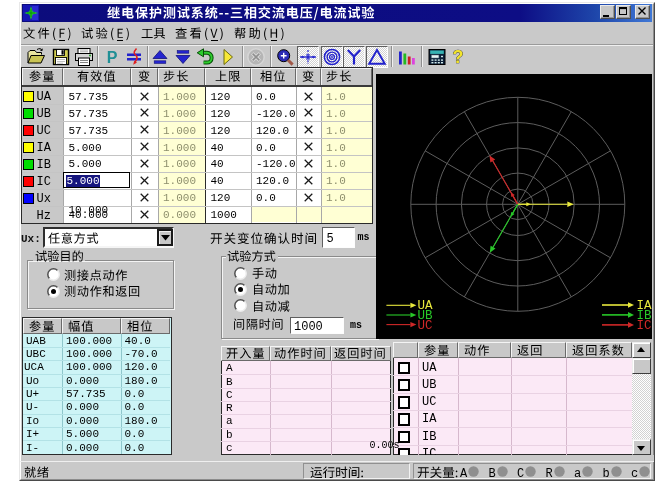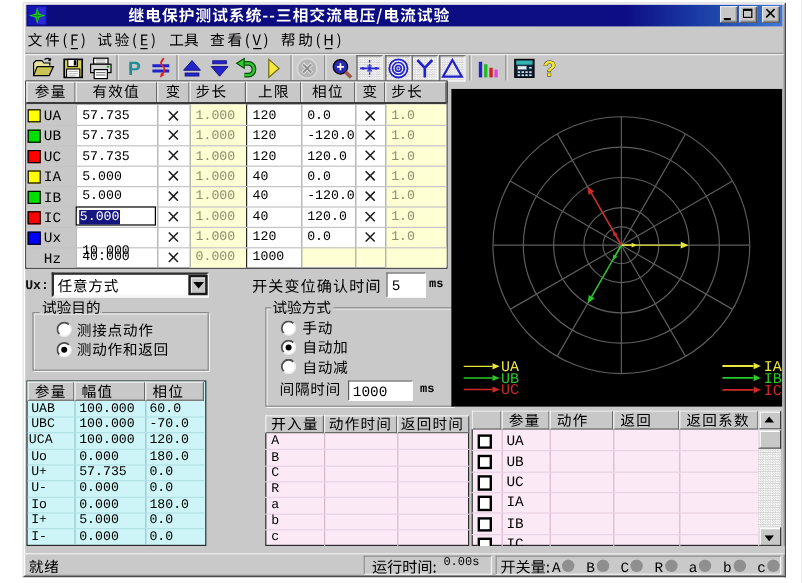--- a/index.html
+++ b/index.html
@@ -394,21 +394,21 @@
     <path d="M5.3 1.1V1.9H11.6V1.1ZM6.7 3.5H10.1V4.9H6.7ZM5.9 2.8V5.6H11V2.8ZM0.8 2.8V9.2H1.5V3.6H2.4V11.7H3.2V3.6H4.1V8.2C4.1 8.3 4.1 8.3 4 8.3C3.9 8.3 3.7 8.3 3.4 8.3C3.5 8.5 3.6 8.9 3.7 9.1C4.1 9.1 4.4 9.1 4.6 8.9C4.8 8.8 4.8 8.5 4.8 8.2V2.8H3.2V0.5H2.4V2.8ZM6.2 9.3H7.9V10.6H6.2ZM10.6 9.3V10.6H8.7V9.3ZM6.2 8.6V7.3H7.9V8.6ZM10.6 8.6H8.7V7.3H10.6ZM5.3 6.6V11.7H6.2V11.3H10.6V11.7H11.5V6.6Z M20.5 0.5C20.5 0.9 20.4 1.3 20.3 1.7H17.2V2.5H20.2C20.1 3 20.1 3.4 20 3.7H17.9V10.6H16.7V11.4H24.9V10.6H23.8V3.7H20.8C20.9 3.4 21 3 21.1 2.5H24.5V1.7H21.3L21.5 0.5ZM18.7 10.6V9.6H22.9V10.6ZM18.7 6.1H22.9V7.2H18.7ZM18.7 5.4V4.4H22.9V5.4ZM18.7 7.8H22.9V8.9H18.7ZM16.4 0.5C15.8 2.4 14.7 4.2 13.6 5.4C13.7 5.6 14 6.1 14.1 6.3C14.5 5.9 14.8 5.4 15.1 4.9V11.7H16V3.6C16.5 2.7 16.9 1.7 17.3 0.8Z" fill="#000"></path>
   </svg>
 <div class="a" style="left:121px;top:318px;width:49.30000000000001px;height:15.5px;background:#c8c8c8;border:1px solid #6a6a6a;border-top-color:#f4f4f4;border-left-color:#f4f4f4"></div>
 <svg class="a" style="left:127px;top:319.5px" width="29" height="18" viewBox="0 0 29 18">
     <path d="M6.7 5H10.4V7.1H6.7ZM6.7 4.1V2.1H10.4V4.1ZM6.7 7.9H10.4V10H6.7ZM5.8 1.2V11.6H6.7V10.9H10.4V11.6H11.3V1.2ZM2.6 0.5V3.1H0.6V4H2.5C2.1 5.7 1.2 7.6 0.4 8.6C0.5 8.8 0.7 9.2 0.8 9.4C1.5 8.6 2.1 7.2 2.6 5.8V11.7H3.5V6.1C4 6.7 4.5 7.5 4.7 7.9L5.3 7.1C5 6.8 3.9 5.5 3.5 5.1V4H5.2V3.1H3.5V0.5Z M17.7 2.7V3.6H24.4V2.7ZM18.5 4.5C18.9 6.2 19.2 8.5 19.3 9.8L20.2 9.5C20.1 8.2 19.7 6.1 19.3 4.3ZM20.2 0.6C20.4 1.2 20.6 2 20.7 2.6L21.6 2.3C21.5 1.8 21.3 1 21 0.4ZM17.2 10.3V11.2H24.9V10.3H22.3C22.8 8.7 23.3 6.3 23.6 4.4L22.6 4.2C22.4 6.1 21.9 8.7 21.5 10.3ZM16.7 0.5C16 2.4 14.9 4.2 13.7 5.4C13.8 5.6 14.1 6.1 14.2 6.3C14.6 5.9 15 5.4 15.4 4.8V11.7H16.3V3.4C16.8 2.6 17.2 1.7 17.6 0.8Z" fill="#000"></path>
   </svg>
 <div class="a" style="left:62.3px;top:333.5px;width:0px;height:120.5px;border-left:1px solid #8fc7cc"></div>
 <div class="a" style="left:121px;top:333.5px;width:0px;height:120.5px;border-left:1px solid #8fc7cc"></div>
 <div class="a" style="left:26px;top:334.7px;font:normal 11px 'Liberation Mono', monospace;color:#000;line-height:13px;letter-spacing:0px;white-space:pre">UAB</div>
 <div class="a" style="left:66px;top:334.7px;font:normal 11px 'Liberation Mono', monospace;color:#000;line-height:13px;letter-spacing:0px;white-space:pre">100.000</div>
-<div class="a" style="left:124.5px;top:334.7px;font:normal 11px 'Liberation Mono', monospace;color:#000;line-height:13px;letter-spacing:0px;white-space:pre">60.0</div>
+<div class="a" style="left:124.5px;top:334.7px;font:normal 11px 'Liberation Mono', monospace;color:#000;line-height:13px;letter-spacing:0px;white-space:pre">40.0</div>
 <div class="a" style="left:22.8px;top:346.85px;width:147.5px;height:0px;border-top:1px solid #b3e2e6"></div>
 <div class="a" style="left:26px;top:348.05px;font:normal 11px 'Liberation Mono', monospace;color:#000;line-height:13px;letter-spacing:0px;white-space:pre">UBC</div>
 <div class="a" style="left:66px;top:348.05px;font:normal 11px 'Liberation Mono', monospace;color:#000;line-height:13px;letter-spacing:0px;white-space:pre">100.000</div>
 <div class="a" style="left:124.5px;top:348.05px;font:normal 11px 'Liberation Mono', monospace;color:#000;line-height:13px;letter-spacing:0px;white-space:pre">-70.0</div>
 <div class="a" style="left:22.8px;top:360.2px;width:147.5px;height:0px;border-top:1px solid #b3e2e6"></div>
 <div class="a" style="left:24px;top:361.4px;font:normal 11px 'Liberation Mono', monospace;color:#000;line-height:13px;letter-spacing:0px;white-space:pre">UCA</div>
 <div class="a" style="left:66px;top:361.4px;font:normal 11px 'Liberation Mono', monospace;color:#000;line-height:13px;letter-spacing:0px;white-space:pre">100.000</div>
 <div class="a" style="left:124.5px;top:361.4px;font:normal 11px 'Liberation Mono', monospace;color:#000;line-height:13px;letter-spacing:0px;white-space:pre">120.0</div>
 <div class="a" style="left:22.8px;top:373.55px;width:147.5px;height:0px;border-top:1px solid #b3e2e6"></div>
 <div class="a" style="left:26px;top:374.75px;font:normal 11px 'Liberation Mono', monospace;color:#000;line-height:13px;letter-spacing:0px;white-space:pre">Uo</div>
@@ -565,21 +565,21 @@
   </svg>
 <div class="a" style="left:20px;top:460.5px;width:634px;height:1px;border-top:1px solid #efefef"></div>
 <div class="a" style="left:302.5px;top:462.5px;width:107.0px;height:16px;border:1px solid #909090;border-bottom-color:#f2f2f2;border-right-color:#f2f2f2"></div>
 <div class="a" style="left:413px;top:462.5px;width:238px;height:16px;border:1px solid #909090;border-bottom-color:#f2f2f2;border-right-color:#f2f2f2"></div>
 <svg class="a" style="left:23.5px;top:465.5px" width="28" height="18" viewBox="0 0 28 18">
     <path d="M2.1 4.5H4.9V6H2.1ZM8.8 5.5V10.1C8.8 10.9 8.9 11.1 9.1 11.2C9.3 11.4 9.6 11.4 9.8 11.4C10 11.4 10.4 11.4 10.6 11.4C10.8 11.4 11.1 11.4 11.3 11.3C11.5 11.2 11.6 11.1 11.7 10.8C11.8 10.6 11.8 9.9 11.8 9.4C11.6 9.3 11.3 9.1 11.1 9C11.1 9.6 11.1 10.1 11.1 10.3C11 10.5 11 10.6 10.9 10.7C10.8 10.7 10.7 10.7 10.5 10.7C10.4 10.7 10.1 10.7 10 10.7C9.9 10.7 9.8 10.7 9.7 10.7C9.6 10.6 9.6 10.5 9.6 10.2V5.5ZM1.7 7.4C1.5 8.4 1.1 9.4 0.6 10.1C0.8 10.2 1.1 10.4 1.3 10.6C1.8 9.8 2.2 8.7 2.5 7.6ZM4.5 7.6C4.9 8.2 5.2 9.1 5.3 9.7L6 9.4C5.9 8.8 5.5 7.9 5.1 7.3ZM9.4 1.4C9.9 2 10.4 2.7 10.6 3.2L11.3 2.8C11 2.3 10.5 1.6 10 1.1ZM1.3 3.8V6.7H3.1V10.7C3.1 10.8 3.1 10.9 3 10.9C2.9 10.9 2.5 10.9 2 10.9C2.1 11.1 2.3 11.4 2.3 11.6C2.9 11.6 3.3 11.6 3.6 11.5C3.9 11.4 4 11.1 4 10.7V6.7H5.7V3.8ZM2.7 0.7C2.9 1.1 3.1 1.6 3.3 2H0.7V2.8H6.2V2H4.2C4.1 1.5 3.8 0.9 3.6 0.5ZM8 0.5C8 1.5 8 2.6 8 3.6H6.3V4.5H7.9C7.7 7.1 7.1 9.6 5.3 11.2C5.6 11.3 5.9 11.5 6 11.7C7.9 10 8.5 7.3 8.8 4.5H11.6V3.6H8.8C8.9 2.6 8.9 1.5 8.9 0.5Z M13.3 10.1 13.5 11C14.6 10.7 16.1 10.3 17.5 9.9L17.4 9.2C15.9 9.5 14.4 9.9 13.3 10.1ZM23.4 1.1C23.1 1.7 22.9 2.1 22.5 2.6V2H20.9V0.5H20V2H18V2.8H20V4.3H17.4V5.1H20.4C19.4 6 18.3 6.7 17.1 7.2C17.3 7.4 17.6 7.8 17.7 8C18.1 7.8 18.5 7.6 18.9 7.3V11.7H19.7V11.2H22.9V11.6H23.8V6.3H20.3C20.7 6 21.2 5.6 21.6 5.1H24.5V4.3H22.3C23.1 3.4 23.7 2.5 24.2 1.4ZM20.9 2.8H22.5C22.1 3.3 21.7 3.8 21.2 4.3H20.9ZM19.7 9.1H22.9V10.4H19.7ZM19.7 8.4V7.1H22.9V8.4ZM13.5 5.6C13.7 5.5 14 5.4 15.6 5.2C15 6 14.5 6.7 14.3 6.9C13.9 7.4 13.6 7.7 13.4 7.7C13.5 7.9 13.6 8.3 13.6 8.5C13.9 8.4 14.3 8.3 17.1 7.7C17.1 7.5 17.1 7.2 17.1 6.9L14.9 7.3C15.8 6.2 16.8 4.9 17.6 3.5L16.8 3.1C16.6 3.6 16.3 4 16.1 4.4L14.4 4.6C15.1 3.6 15.8 2.2 16.4 0.9L15.5 0.5C15.1 2 14.2 3.6 13.9 4C13.7 4.4 13.5 4.7 13.3 4.7C13.4 5 13.5 5.4 13.5 5.6Z" fill="#000"></path>
   </svg>
 <svg class="a" style="left:310px;top:465.5px" width="56" height="18" viewBox="0 0 56 18">
     <path d="M4.8 1.3V2.2H11.1V1.3ZM0.9 1.8C1.6 2.3 2.6 3 3.1 3.5L3.7 2.8C3.2 2.4 2.2 1.7 1.5 1.2ZM4.7 9.6C5.1 9.4 5.7 9.4 10.4 9L10.9 9.9L11.7 9.5C11.2 8.5 10.2 6.9 9.4 5.6L8.7 6C9.1 6.7 9.5 7.4 9.9 8.1L5.8 8.5C6.5 7.5 7.1 6.2 7.6 5.1H12V4.2H4V5.1H6.5C6 6.3 5.3 7.6 5.1 7.9C4.8 8.3 4.6 8.6 4.4 8.6C4.5 8.9 4.7 9.4 4.7 9.6ZM3.2 4.9H0.5V5.8H2.3V9.8C1.7 10.1 1.1 10.6 0.5 11.3L1.1 12.1C1.8 11.3 2.4 10.6 2.8 10.6C3.1 10.6 3.5 11 4 11.3C4.9 11.8 6 12 7.5 12C8.9 12 11 11.9 11.9 11.9C11.9 11.6 12.1 11.1 12.2 10.8C10.9 11 9 11.1 7.5 11.1C6.1 11.1 5.1 11 4.2 10.4C3.7 10.1 3.4 9.9 3.2 9.8Z M18.1 1.3V2.2H24.3V1.3ZM16 0.5C15.3 1.4 14.1 2.5 13 3.3C13.2 3.4 13.5 3.8 13.6 4C14.7 3.2 16 2 16.9 0.9ZM17.5 4.7V5.6H21.8V10.9C21.8 11.1 21.7 11.1 21.4 11.2C21.2 11.2 20.4 11.2 19.5 11.1C19.6 11.4 19.7 11.8 19.8 12.1C21 12.1 21.7 12.1 22.2 11.9C22.6 11.8 22.7 11.5 22.7 10.9V5.6H24.6V4.7ZM16.5 3.2C15.6 4.6 14.2 6.1 12.9 7C13.1 7.2 13.4 7.6 13.6 7.8C14 7.4 14.5 7 15 6.5V12.1H16V5.5C16.5 4.8 17 4.2 17.4 3.5Z M31.2 5.4C31.8 6.4 32.7 7.7 33.1 8.5L33.9 8C33.5 7.2 32.6 5.9 32 5ZM29.3 6V8.9H27.1V6ZM29.3 5.2H27.1V2.4H29.3ZM26.2 1.6V10.8H27.1V9.8H30.2V1.6ZM34.8 0.6V3H30.7V4H34.8V10.7C34.8 10.9 34.7 11 34.5 11C34.2 11 33.3 11 32.3 11C32.4 11.3 32.6 11.7 32.6 12C33.9 12 34.7 12 35.2 11.8C35.6 11.6 35.8 11.4 35.8 10.7V4H37.3V3H35.8V0.6Z M38.9 3.3V12.1H39.9V3.3ZM39.1 1.1C39.7 1.7 40.4 2.5 40.7 3L41.4 2.5C41.1 1.9 40.5 1.2 39.9 0.7ZM42.6 7.4H45.6V9.1H42.6ZM42.6 4.9H45.6V6.6H42.6ZM41.7 4.1V9.9H46.5V4.1ZM42.2 1.2V2.1H48.3V10.9C48.3 11.1 48.3 11.2 48.1 11.2C48 11.2 47.4 11.2 46.9 11.2C47 11.4 47.2 11.8 47.2 12C48 12 48.5 12 48.9 11.9C49.2 11.7 49.3 11.5 49.3 10.9V1.2Z M52.2 6.2C52.6 6.2 53 5.8 53 5.3C53 4.8 52.6 4.4 52.2 4.4C51.7 4.4 51.3 4.8 51.3 5.3C51.3 5.8 51.7 6.2 52.2 6.2ZM52.2 11.3C52.6 11.3 53 10.9 53 10.4C53 9.9 52.6 9.5 52.2 9.5C51.7 9.5 51.3 9.9 51.3 10.4C51.3 10.9 51.7 11.3 52.2 11.3Z" fill="#000"></path>
   </svg>
-<div class="a" style="left:369.5px;top:464px;font:normal 10px 'Liberation Mono', monospace;color:#000;line-height:12px;letter-spacing:0px;white-space:pre">0.00s</div>
+<div class="a" style="left:369.5px;top:440px;font:normal 10px 'Liberation Mono', monospace;color:#000;line-height:12px;letter-spacing:0px;white-space:pre">0.00s</div>
 <svg class="a" style="left:417px;top:465.5px" width="44" height="18" viewBox="0 0 44 18">
     <path d="M8.2 2.2V5.8H4.6V5.3V2.2ZM0.7 5.8V6.7H3.6C3.5 8.5 2.8 10.1 0.7 11.4C0.9 11.6 1.3 11.9 1.4 12.1C3.8 10.7 4.4 8.7 4.6 6.7H8.2V12.1H9.1V6.7H12V5.8H9.1V2.2H11.6V1.3H1.1V2.2H3.7V5.3L3.7 5.8Z M15.4 1C15.9 1.7 16.5 2.6 16.7 3.2H14.2V4.1H18.4V5.7C18.4 5.9 18.4 6.1 18.4 6.4H13.5V7.3H18.2C17.8 8.7 16.6 10.1 13.2 11.3C13.5 11.5 13.8 11.9 13.9 12.1C17.1 10.9 18.5 9.5 19.1 8C20.1 10 21.8 11.4 24 12C24.2 11.7 24.5 11.3 24.7 11.1C22.4 10.5 20.7 9.2 19.7 7.3H24.4V6.4H19.5L19.5 5.7V4.1H23.7V3.2H21.2C21.7 2.5 22.2 1.7 22.6 0.9L21.6 0.6C21.2 1.3 20.7 2.4 20.2 3.2H16.7L17.5 2.7C17.3 2.1 16.8 1.3 16.2 0.6Z M28.3 2.7H34.6V3.4H28.3ZM28.3 1.5H34.6V2.2H28.3ZM27.4 0.9V4H35.6V0.9ZM25.9 4.5V5.2H37.2V4.5ZM28.1 7.6H31V8.4H28.1ZM31.9 7.6H35V8.4H31.9ZM28.1 6.4H31V7.1H28.1ZM31.9 6.4H35V7.1H31.9ZM25.8 11.1V11.8H37.2V11.1H31.9V10.3H36.2V9.7H31.9V9H35.9V5.8H27.2V9H31V9.7H26.9V10.3H31V11.1Z M39.6 6.2C40 6.2 40.4 5.8 40.4 5.3C40.4 4.8 40 4.4 39.6 4.4C39.1 4.4 38.7 4.8 38.7 5.3C38.7 5.8 39.1 6.2 39.6 6.2ZM39.6 11.3C40 11.3 40.4 10.9 40.4 10.4C40.4 9.9 40 9.5 39.6 9.5C39.1 9.5 38.7 9.9 38.7 10.4C38.7 10.9 39.1 11.3 39.6 11.3Z" fill="#000"></path>
   </svg>
 <div class="a" style="left:460px;top:466.5px;font:normal 12px 'Liberation Mono', monospace;color:#000;line-height:14px;letter-spacing:0px;white-space:pre">A</div>
 <svg class="a" style="left:468px;top:466px" width="11" height="11" viewBox="0 0 11 11">
     <circle cx="5.5" cy="5.5" r="5.2" fill="#8f8f8f"></circle>
   </svg>
 <div class="a" style="left:488.5px;top:466.5px;font:normal 12px 'Liberation Mono', monospace;color:#000;line-height:14px;letter-spacing:0px;white-space:pre">B</div>
 <svg class="a" style="left:496.5px;top:466px" width="11" height="11" viewBox="0 0 11 11">
     <circle cx="5.5" cy="5.5" r="5.2" fill="#8f8f8f"></circle>

